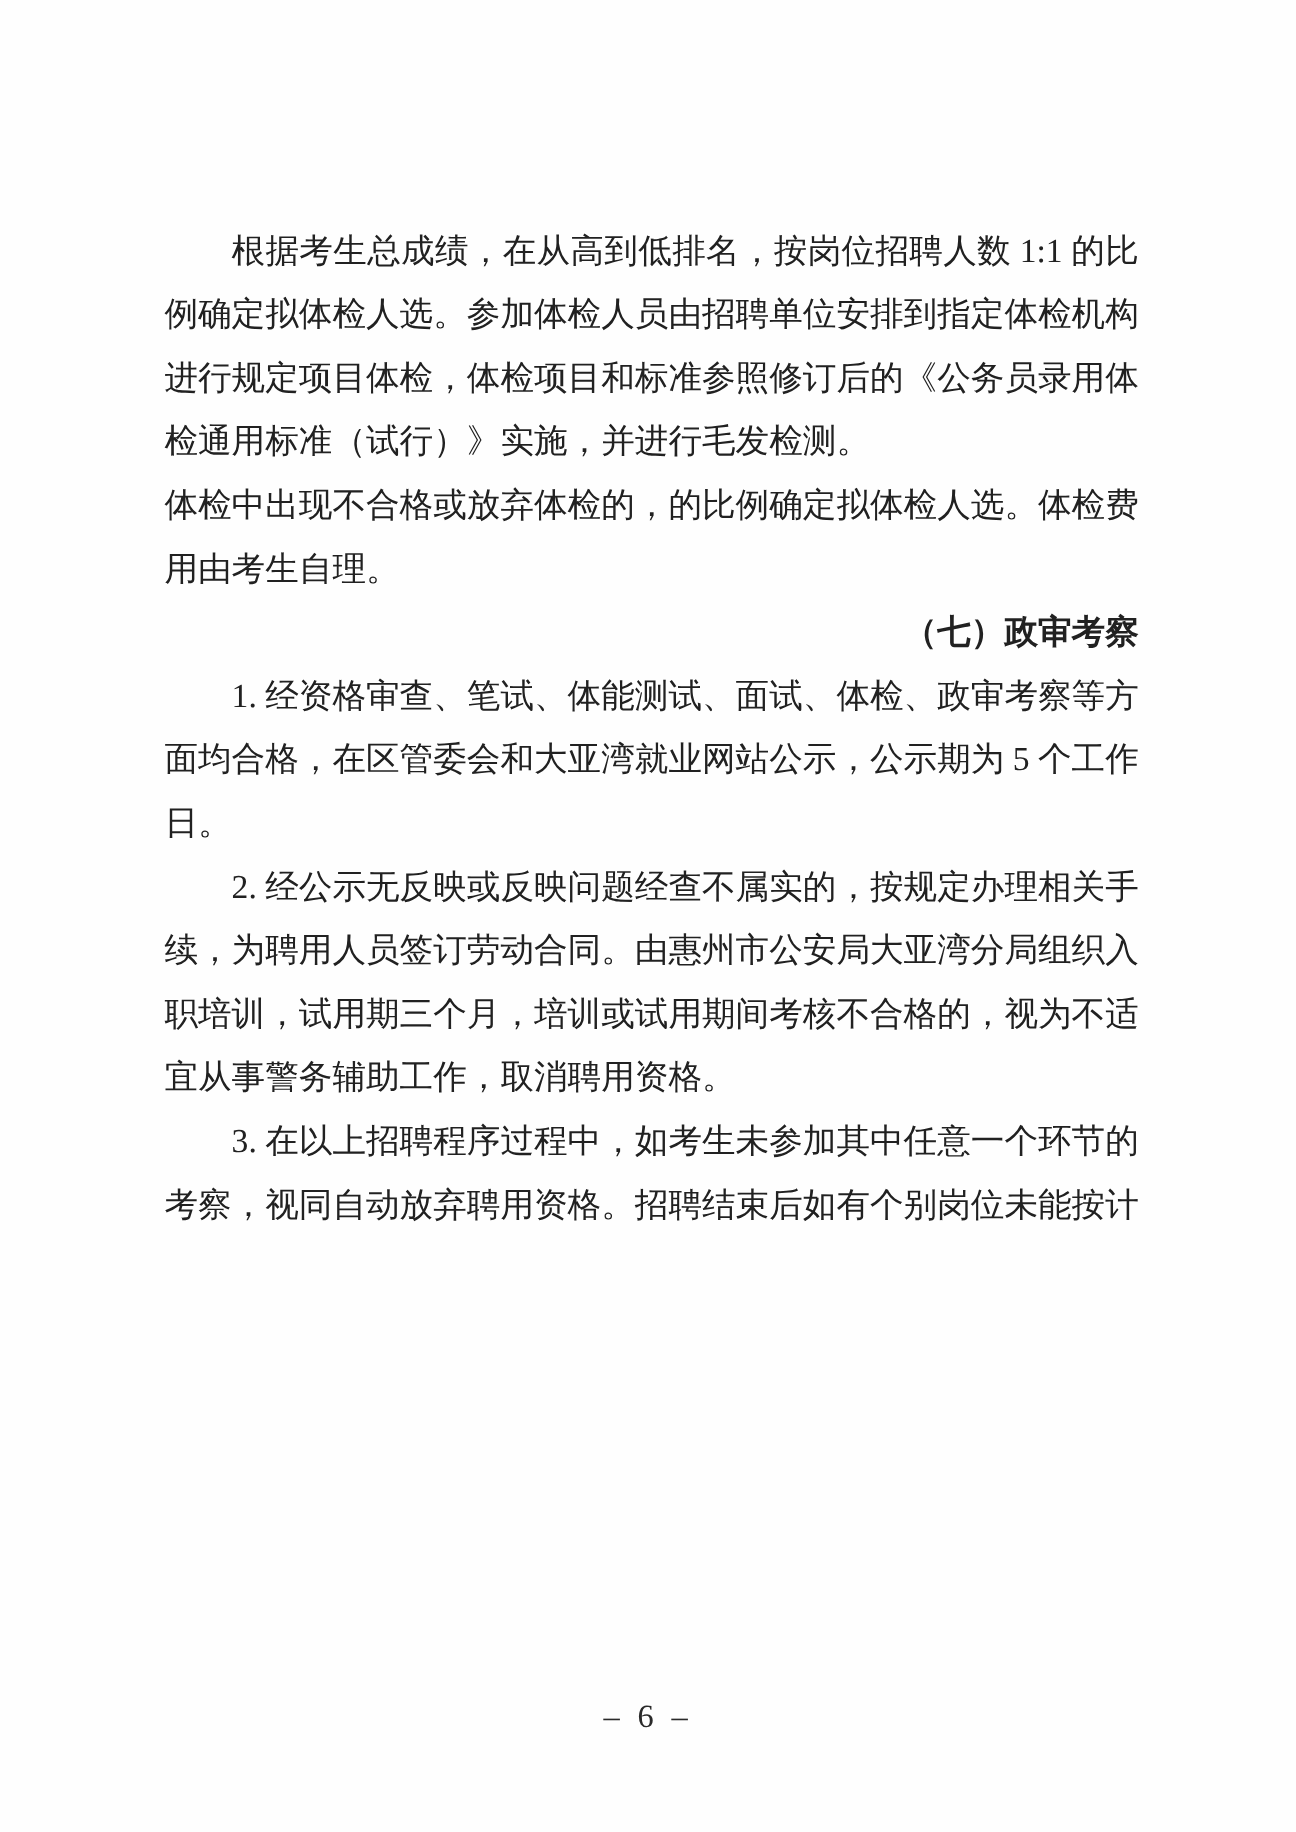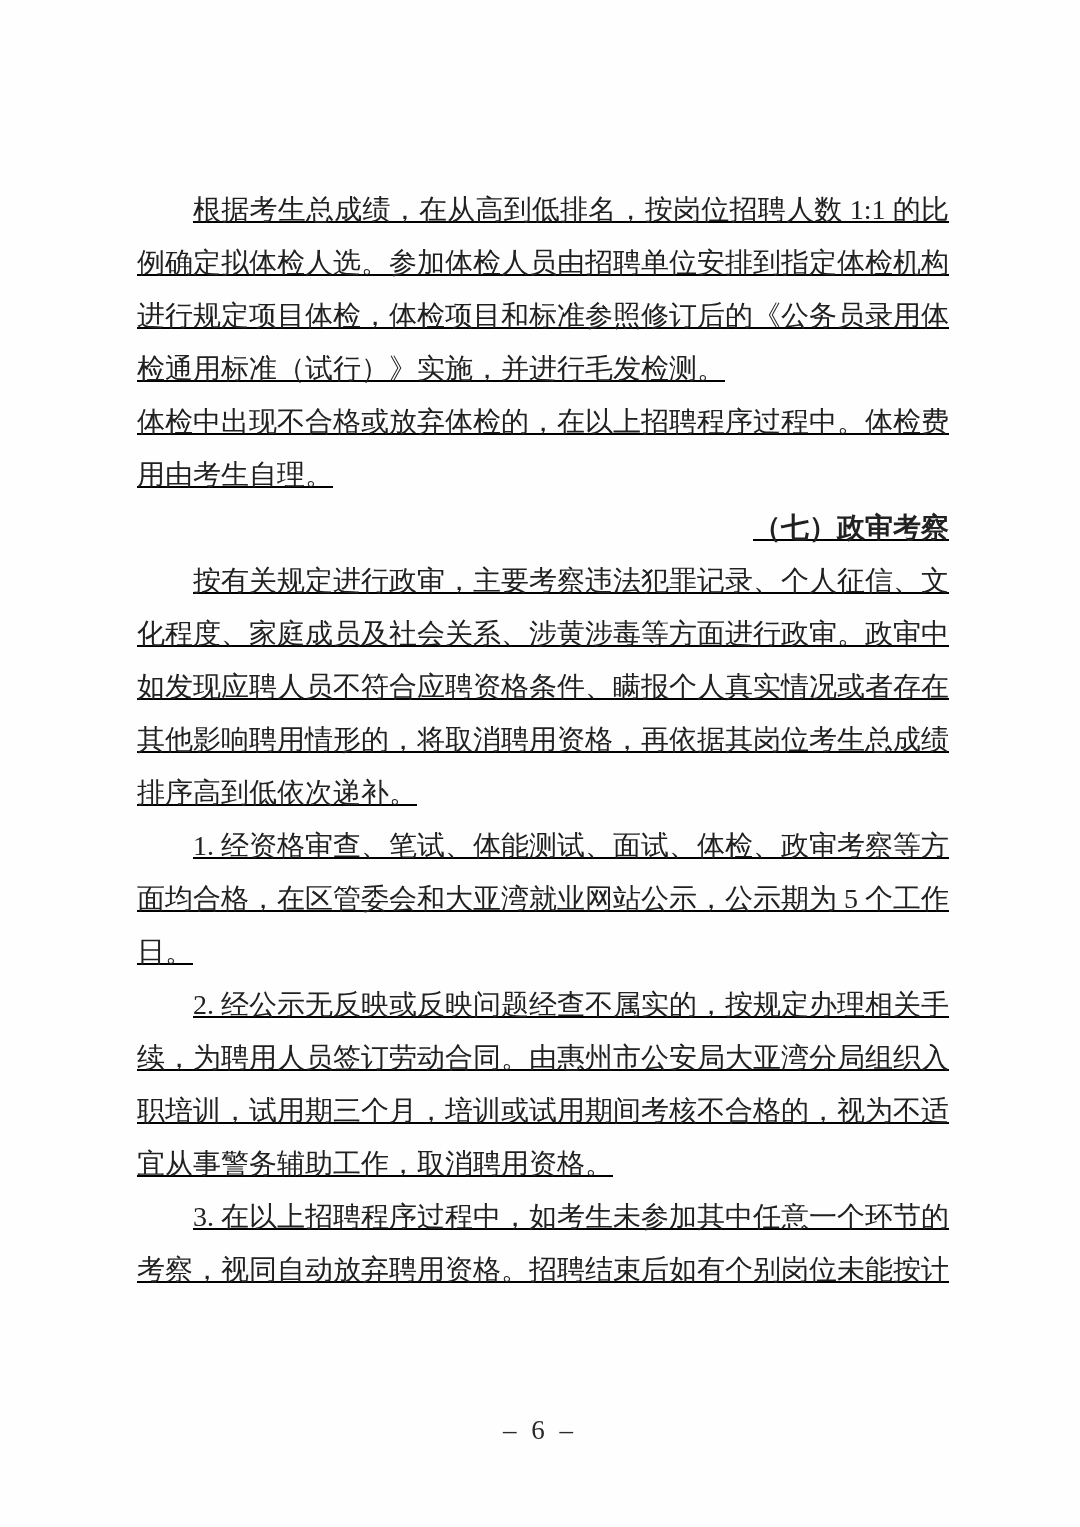--- a/index.html
+++ b/index.html
@@ -19,21 +19,20 @@
     left: 0;
     width: 1080px;
     height: 1527px;
     background: #fefefe;
   }
   .doc-body {
     position: absolute;
     top: 183px;
     left: 137px;
     width: 812px;
-    text-decoration: underline;
   }
   .para, .heading {
     margin: 0;
     padding: 0;
     font-family: "Liberation Serif", "DejaVu Serif", serif;
     font-size: 28px;
     line-height: 53px;
     color: #212121;
     text-align: justify;
     text-justify: inter-ideograph;
@@ -62,22 +61,21 @@
     color: #2a2a2a;
     letter-spacing: 4px;
   }
 </style>
 </head>
 <body>
 
 <div class="page">
   <div class="doc-body">
     <p class="para indent">根据考生总成绩，在从高到低排名，按岗位招聘人数 1:1 的比例确定拟体检人选。参加体检人员由招聘单位安排到指定体检机构进行规定项目体检，体检项目和标准参照修订后的《公务员录用体检通用标准（试行）》实施，并进行毛发检测。</p>
-    <p class="para noindent">体检中出现不合格或放弃体检的，在以上招聘程序过程中。体检费用由考生自理。</p>
+    <p class="para noindent">体检中出现不合格或放弃体检的，的比例确定拟体检人选。体检费用由考生自理。</p>
     <p class="heading">（七）政审考察</p>
-    <p class="para indent">按有关规定进行政审，主要考察违法犯罪记录、个人征信、文化程度、家庭成员及社会关系、涉黄涉毒等方面进行政审。政审中如发现应聘人员不符合应聘资格条件、瞒报个人真实情况或者存在其他影响聘用情形的，将取消聘用资格，再依据其岗位考生总成绩排序高到低依次递补。</p>
     <p class="para indent">1. 经资格审查、笔试、体能测试、面试、体检、政审考察等方面均合格，在区管委会和大亚湾就业网站公示，公示期为 5 个工作日。</p>
     <p class="para indent">2. 经公示无反映或反映问题经查不属实的，按规定办理相关手续，为聘用人员签订劳动合同。由惠州市公安局大亚湾分局组织入职培训，试用期三个月，培训或试用期间考核不合格的，视为不适宜从事警务辅助工作，取消聘用资格。</p>
     <p class="para indent">3. 在以上招聘程序过程中，如考生未参加其中任意一个环节的考察，视同自动放弃聘用资格。招聘结束后如有个别岗位未能按计</p>
   </div>
 
   <div class="footer">– 6 –</div>
 </div>
 
 </body></html>

